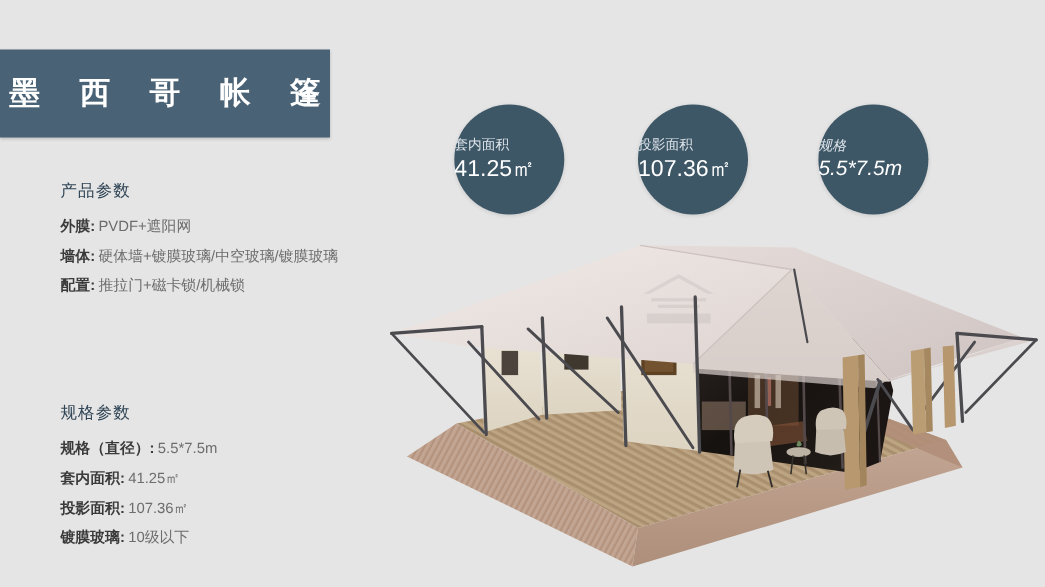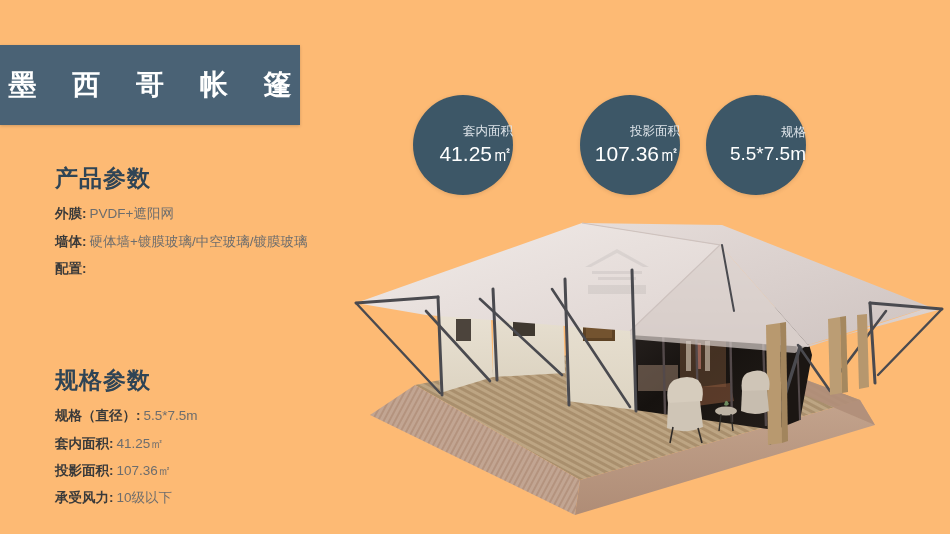--- a/index.html
+++ b/index.html
@@ -9,21 +9,21 @@
     background: #ffffff;
   }
   body {
     font-family: "Liberation Sans", "DejaVu Sans", sans-serif;
   }
   #page {
     position: relative;
     width: 950px;
     height: 534px;
     overflow: hidden;
-    background: #fdba74;
+    background: #e5e5e5;
   }
 
   
   #title-banner {
     position: absolute;
     left: 0;
     top: 45px;
     width: 300px;
     height: 80px;
     background: #4a6275;
@@ -43,22 +43,22 @@
 
   
   .section {
     position: absolute;
     left: 55px;
   }
   #product-section { top: 166px; }
   #spec-section    { top: 368px; }
 
   .section-heading {
-    font-size: 23px;
-    font-weight: bold;
+    font-size: 15px;
+    font-weight: normal;
     color: #2f4455;
     letter-spacing: 1px;
     margin: 0 0 14px 0;
     line-height: 1.1;
   }
   .param-list {
     list-style: none;
     margin: 0;
     padding: 0;
   }
@@ -81,41 +81,41 @@
 
   
   .stat-circle {
     position: absolute;
     width: 100px;
     height: 100px;
     border-radius: 50%;
     background: #3d5767;
     display: flex;
     flex-direction: column;
-    align-items: flex-end;
+    align-items: flex-start;
     justify-content: center;
     box-shadow: 0 1px 4px rgba(0,0,0,0.12);
   }
   .stat-circle .stat-label {
     color: #dfe5ea;
     font-size: 12.5px;
     line-height: 1.1;
     margin-bottom: 4px;
     white-space: nowrap;
   }
   .stat-circle .stat-value {
     color: #ffffff;
     font-size: 21px;
     line-height: 1.05;
     white-space: nowrap;
   }
   .stat-circle .stat-value.small { font-size: 19px; }
   #stat-1 { left: 413px; top: 95px; }
   #stat-2 { left: 580px; top: 95px; }
-  #stat-3 { left: 706px; top: 95px; }
+  #stat-3 { left: 744px; top: 95px; font-style: italic; }
 
   
   #tent-render {
     position: absolute;
     left: 330px;
     top: 215px;
     width: 620px;
     height: 319px;
   }
   #tent-render svg { display: block; }
@@ -135,41 +135,42 @@
       <li class="param-row">
         <span class="param-label">外膜:</span>
         <span class="param-value">PVDF+遮阳网</span>
       </li>
       <li class="param-row">
         <span class="param-label">墙体:</span>
         <span class="param-value">硬体墙+镀膜玻璃/中空玻璃/镀膜玻璃</span>
       </li>
       <li class="param-row">
         <span class="param-label">配置:</span>
+        <span class="param-value">推拉门+磁卡锁/机械锁</span>
       </li>
     </ul>
   </div>
 
   <div class="section" id="spec-section">
     <h2 class="section-heading">规格参数</h2>
     <ul class="param-list">
       <li class="param-row">
         <span class="param-label">规格（直径）:</span>
         <span class="param-value">5.5*7.5m</span>
       </li>
       <li class="param-row">
         <span class="param-label">套内面积:</span>
         <span class="param-value">41.25㎡</span>
       </li>
       <li class="param-row">
         <span class="param-label">投影面积:</span>
         <span class="param-value">107.36㎡</span>
       </li>
       <li class="param-row">
-        <span class="param-label">承受风力:</span>
+        <span class="param-label">镀膜玻璃:</span>
         <span class="param-value">10级以下</span>
       </li>
     </ul>
   </div>
 
   <div class="stat-circle" id="stat-1">
     <span class="stat-label">套内面积</span>
     <span class="stat-value">41.25㎡</span>
   </div>
   <div class="stat-circle" id="stat-2">

